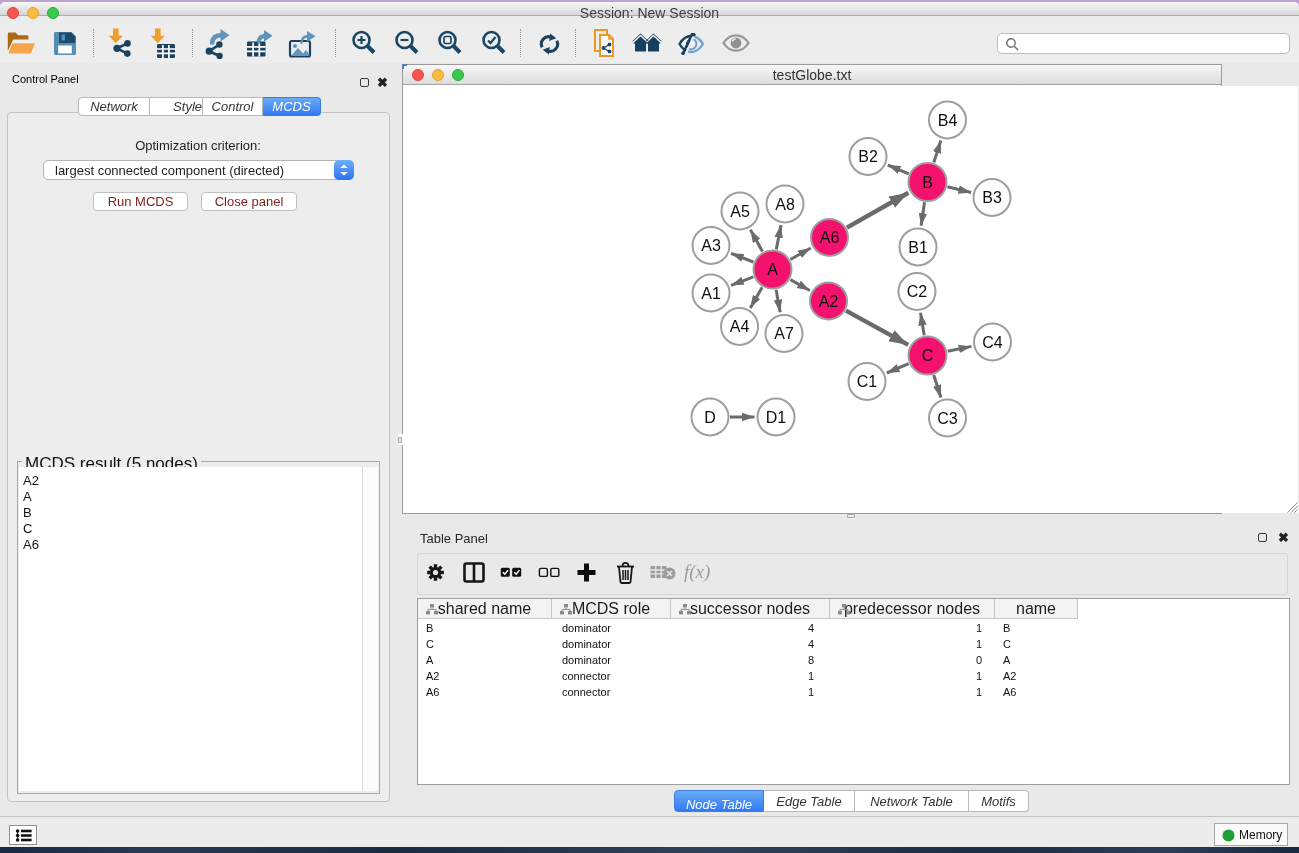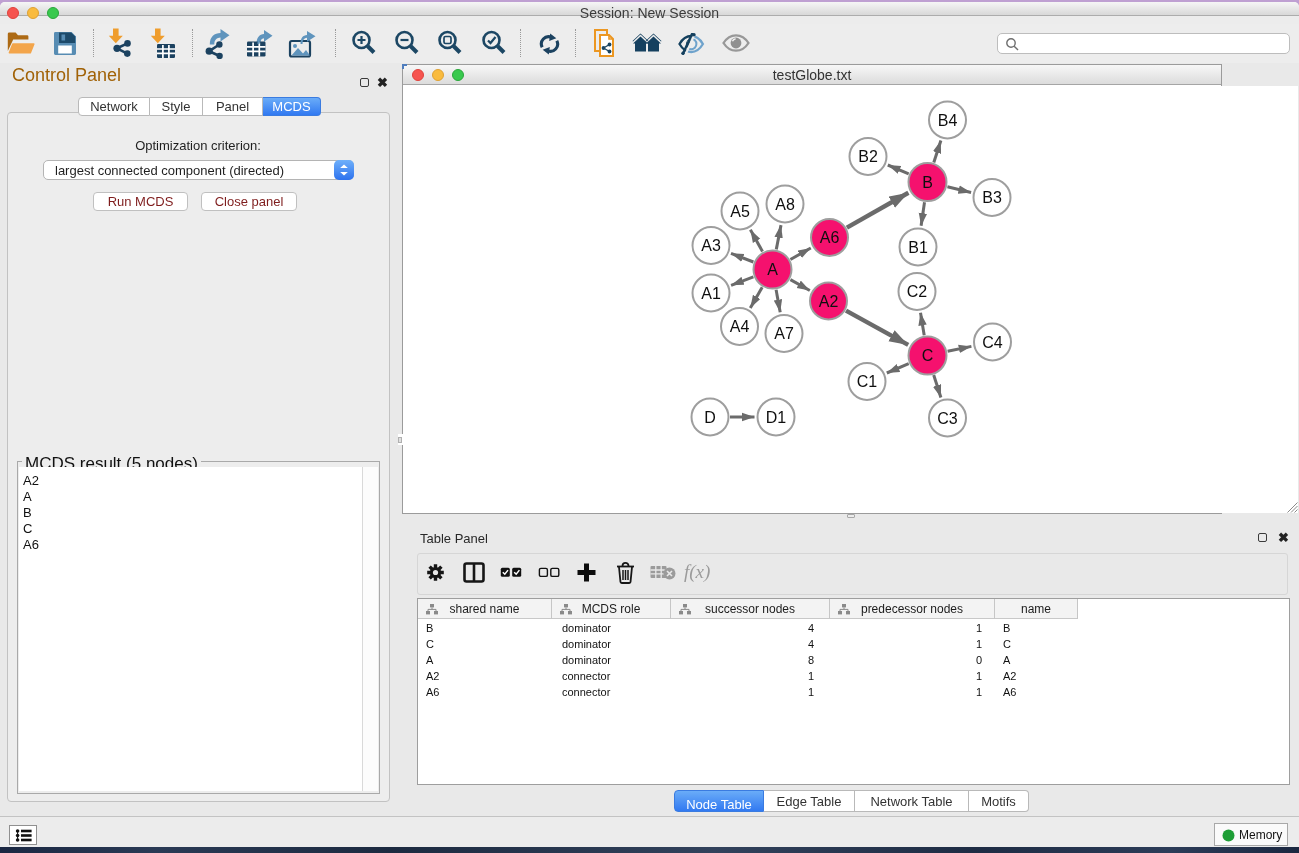--- a/index.html
+++ b/index.html
@@ -20,27 +20,27 @@
 #titlebar .t-grn { left:47px; background:#39c94e; border:1px solid #2aa73b; }
 #titlebar .title { position:absolute; left:0; right:0; top:3px; text-align:center;
   font-size:14px; color:#3c3c3c; }
 #toolbar { position:absolute; left:0; top:22px; width:100%; height:39px; background:#ededed; }
 .tsep { position:absolute; top:5px; height:28px; width:0;
   border-left:1px dotted #9a9a9a; }
 #content { position:absolute; left:0; top:61px; width:100%; height:753px; background:#e9e9e9; }
 #statusbar { position:absolute; left:0; top:814px; width:100%; height:31px;
   background:#ececec; border-top:1px solid #c3c3c3; }
 
-#cp-title { position:absolute; left:12px; top:2px; font-size:18px; color:#a16207; }
+#cp-title { position:absolute; left:12px; top:10px; font-size:11px; color:#000000; }
 .winbtns { position:absolute; }
 .wb-sq { display:inline-block; width:9px; height:9px; border:1.5px solid #3a3a3a; border-radius:2px; vertical-align:middle; }
 .wb-x  { display:inline-block; margin-left:8px; font-size:13px; font-weight:bold; color:#222; vertical-align:middle; }
 .segmented { position:absolute; display:flex; z-index:5; }
 .seg { height:19px; line-height:18px; font-size:13px; color:#333; background:#fff;
-  border:1px solid #b9b9b9; border-left:none; padding:0 12px; text-align:center; }
+  border:1px solid #b9b9b9; border-left:none; padding:0 12px; text-align:center;font-style:italic; }
 .seg:first-child { border-left:1px solid #b9b9b9; border-radius:4px 0 0 4px; }
 .seg:last-child { border-radius:0 4px 4px 0; }
 .seg.sel { background:linear-gradient(#6aacf8,#3179f1); color:#fff; border-color:#3a7be0; }
 #cp-inset { position:absolute; left:7px; top:49px; width:383px; height:690px;
   background:#ededed; border:1px solid #c2c2c2; border-radius:4px; }
 #cp-label { position:absolute; left:0; width:100%; top:75px; text-align:center; font-size:13px; color:#1f1f1f;}
 #cp-combo { position:absolute; left:43px; top:97px; width:311px; height:20px; background:#fff;
   border:1px solid #b4b4b4; border-radius:5px; font-size:13px; color:#1f1f1f; line-height:19px;
   padding-left:11px; }
 #cp-combo .stepper { position:absolute; right:-1px; top:-1px; width:20px; height:20px;
@@ -67,21 +67,21 @@
 #net-titlebar .title { position:absolute; left:0; right:0; top:2px; text-align:center; font-size:14px; color:#333; }
 #net-canvas { position:absolute; left:0; top:21px; width:895px; height:427px; background:#fff; overflow:hidden; }
 
 #tablepanel { position:absolute; left:400px; top:457px; width:899px; height:296px; background:#e9e9e9; }
 #tp-title { position:absolute; left:20px; top:11px; font-size:13px; color:#282828; }
 #tp-table { position:absolute; left:17px; top:78px; width:873px; height:187px; background:#fff;
   border:1px solid #9e9e9e; }
 .th-row { position:absolute; left:0; top:0; height:20px; background:#f3f3f3;
   border-bottom:1px solid #c8c8c8; }
 .th-cell { position:absolute; top:0; height:20px; border-right:1px solid #c6c6c6;
-  font-size:12px; color:#1c1c1c; text-align:center; line-height:20px; }
+  font-size:16px; color:#1c1c1c; text-align:center; line-height:20px; }
 .td { position:absolute; font-size:11px; color:#111; }
 
 #sb-listbtn { position:absolute; left:9px; top:8px; width:28px; height:20px; background:#fff;
   border:1px solid #909090; }
 #sb-mem { position:absolute; right:11px; top:6px; width:74px; height:23px; background:#fafafa;
   border:1px solid #a8a8a8; font-size:12px; color:#111; }
 svg text { font-family:"Liberation Sans",sans-serif; }
 </style>
 </head>
 <body>
@@ -244,22 +244,22 @@
         <path d="M9.2,9.2 L13,13" stroke="#6e6e6e" stroke-width="1.4"></path>
       </svg>
     </div>
   </div>
   <div id="content">
     <div id="controlpanel" style="position:absolute;left:0;top:0;width:396px;height:753px;">
       <div id="cp-title">Control Panel</div>
       <div class="winbtns" style="left:360px;top:10px;"><span class="wb-sq"></span><span class="wb-x">✖</span></div>
       <div class="segmented" style="left:78px;top:34px;">
         <div class="seg" style="width:72px;padding:0;">Network</div>
-          <div class="seg" style="width:53px;padding:0;">Style</div>
-          <div class="seg" style="width:60px;padding:0;">Panel</div>
+          <div class="seg" style="width:53px;padding:0;text-align:right;">Style</div>
+          <div class="seg" style="width:60px;padding:0;">Control</div>
           <div class="seg sel" style="width:58px;padding:0;">MCDS</div>
       </div>
       <div id="cp-inset"></div>
       <div id="cp-label">Optimization criterion:</div>
       <div id="cp-combo">largest connected component (directed)
         <div class="stepper">
           <svg width="20" height="20" viewBox="0 0 20 20">
             <path d="M6.2,8 L10,4.4 L13.8,8 z" fill="#fff"></path>
             <path d="M6.2,12 L10,15.6 L13.8,12 z" fill="#fff"></path>
           </svg>

